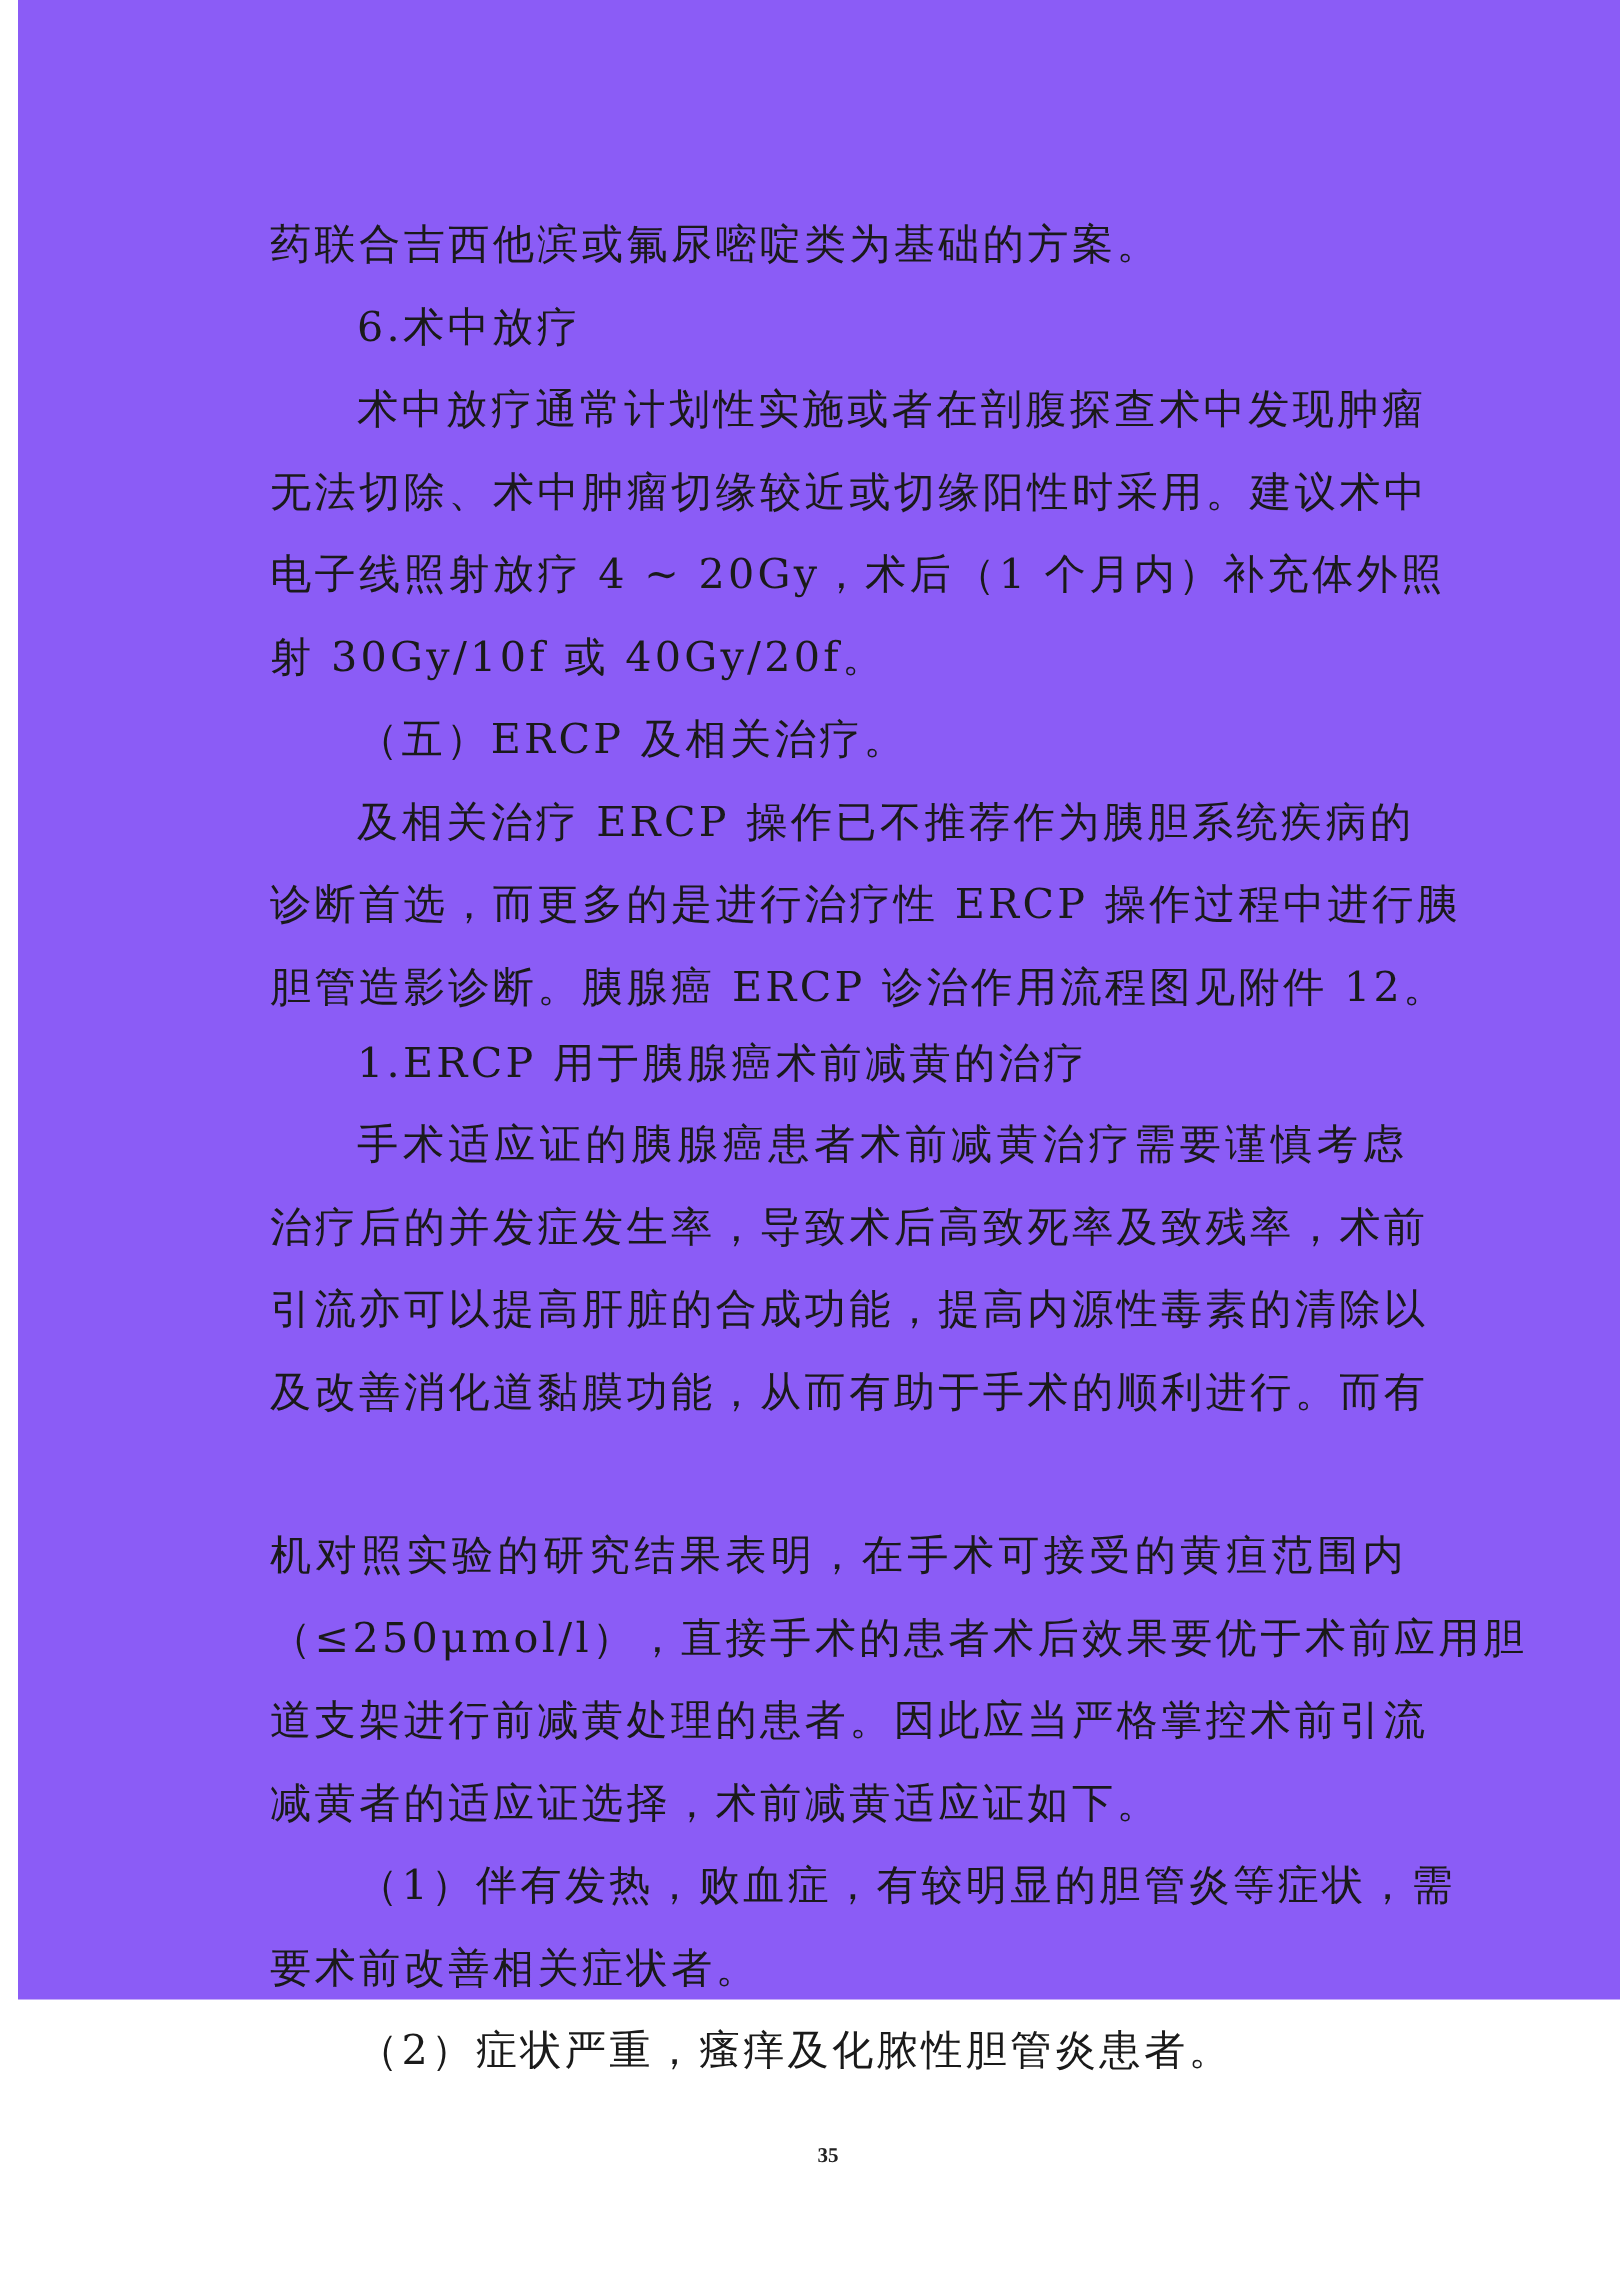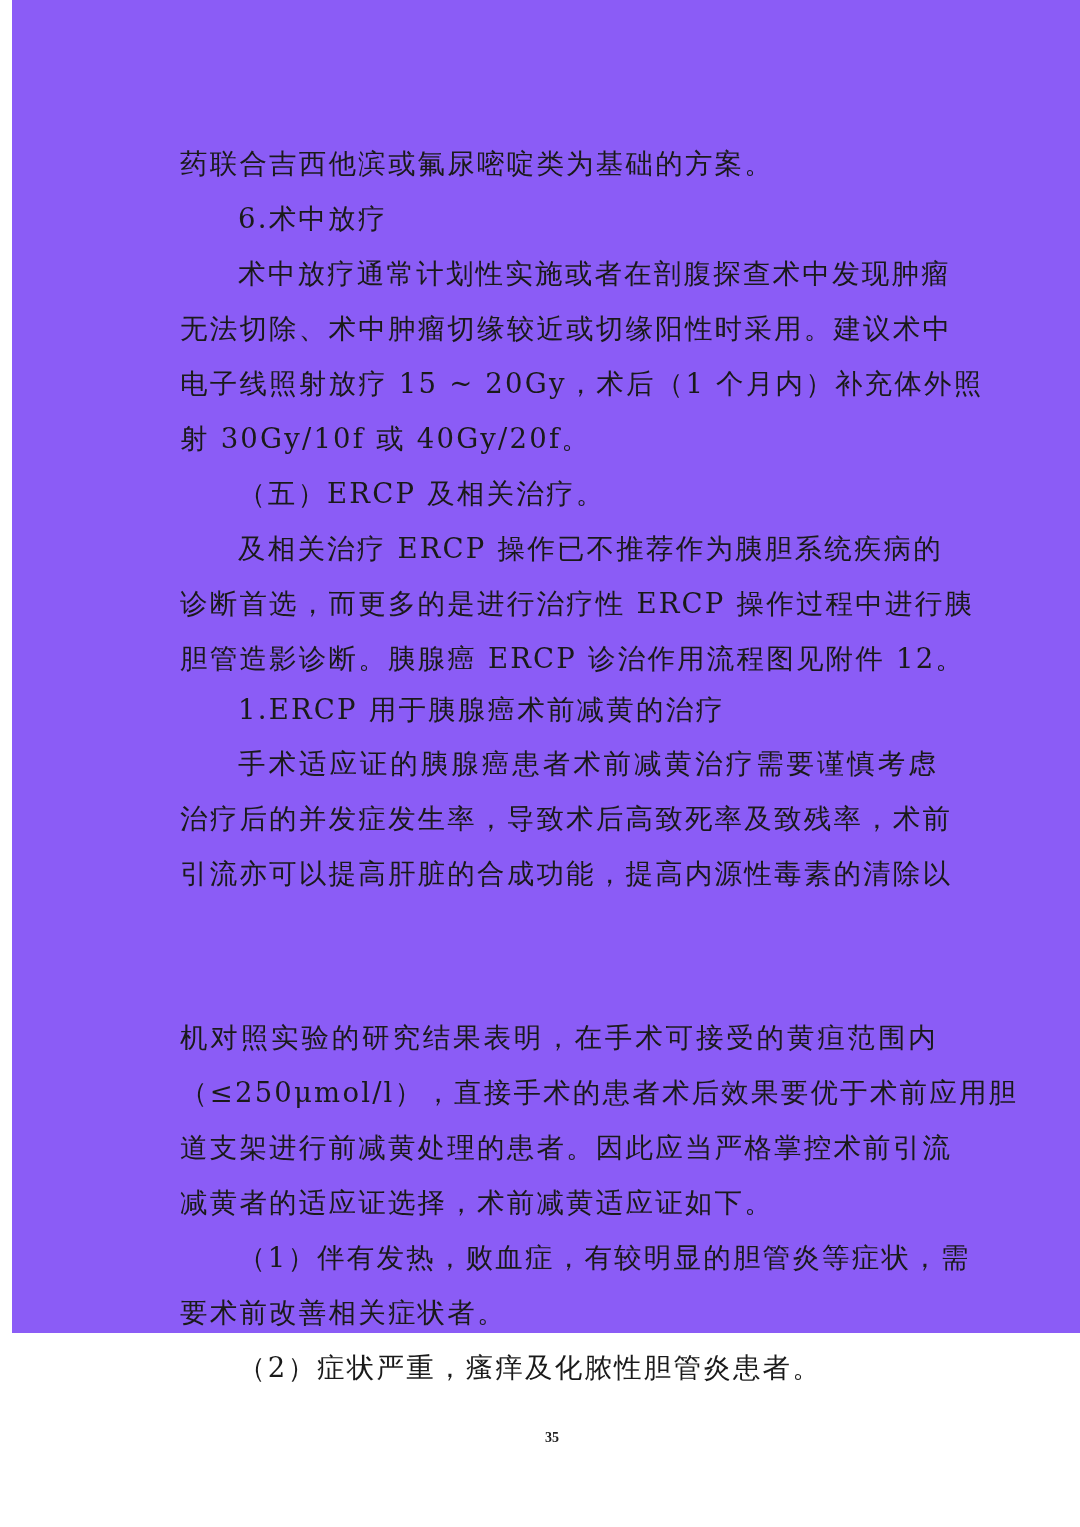--- a/index.html
+++ b/index.html
@@ -24,30 +24,31 @@
     }
   </style>
 </head>
 <body>
 
 <div class="page">
   <div class="line" style="top:143px">药联合吉西他滨或氟尿嘧啶类为基础的方案。</div>
   <div class="line indent" style="top:198px">6.术中放疗</div>
   <div class="line indent justify" style="top:253px">术中放疗通常计划性实施或者在剖腹探查术中发现肿瘤</div>
   <div class="line justify" style="top:308px">无法切除、术中肿瘤切缘较近或切缘阳性时采用。建议术中</div>
-  <div class="line justify" style="top:363px">电子线照射放疗 15 ~ 20Gy，术后（1 个月内）补充体外照</div>
+  <div class="line justify" style="top:363px">电子线照射放疗 4 ~ 20Gy，术后（1 个月内）补充体外照</div>
   <div class="line" style="top:418px">射 30Gy/10f 或 40Gy/20f。</div>
   <div class="line indent" style="top:473px">（五）ERCP 及相关治疗。</div>
   <div class="line indent justify" style="top:528px">及相关治疗 ERCP 操作已不推荐作为胰胆系统疾病的</div>
   <div class="line justify" style="top:583px">诊断首选，而更多的是进行治疗性 ERCP 操作过程中进行胰</div>
   <div class="line" style="top:638px">胆管造影诊断。胰腺癌 ERCP 诊治作用流程图见附件 12。</div>
   <div class="line indent" style="top:689px">1.ERCP 用于胰腺癌术前减黄的治疗</div>
   <div class="line indent justify" style="top:743px">手术适应证的胰腺癌患者术前减黄治疗需要谨慎考虑</div>
   <div class="line justify" style="top:798px">治疗后的并发症发生率，导致术后高致死率及致残率，术前</div>
   <div class="line justify" style="top:853px">引流亦可以提高肝脏的合成功能，提高内源性毒素的清除以</div>
+  <div class="line justify" style="top:908px">及改善消化道黏膜功能，从而有助于手术的顺利进行。而有</div>
   <div class="line justify" style="top:1017px">机对照实验的研究结果表明，在手术可接受的黄疸范围内</div>
   <div class="line justify" style="top:1072px">（≤250μmol/l），直接手术的患者术后效果要优于术前应用胆</div>
   <div class="line justify" style="top:1127px">道支架进行前减黄处理的患者。因此应当严格掌控术前引流</div>
   <div class="line" style="top:1182px">减黄者的适应证选择，术前减黄适应证如下。</div>
   <div class="line indent justify" style="top:1237px">（1）伴有发热，败血症，有较明显的胆管炎等症状，需</div>
   <div class="line" style="top:1292px">要术前改善相关症状者。</div>
   <div class="line indent" style="top:1347px">（2）症状严重，瘙痒及化脓性胆管炎患者。</div>
   <div class="page-number">35</div>
 </div>
 

